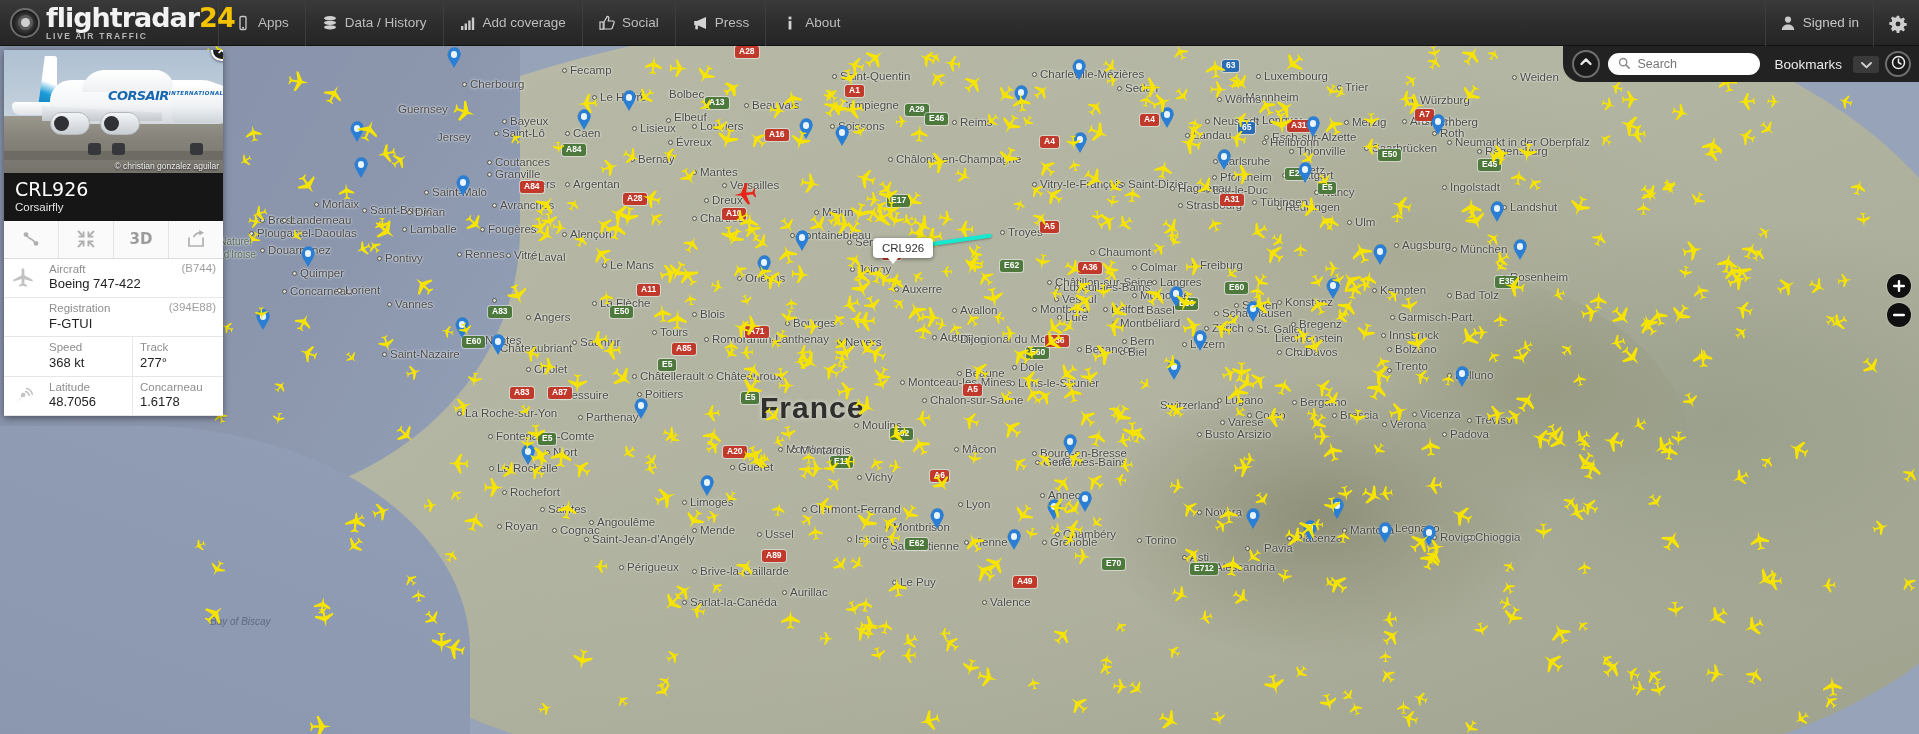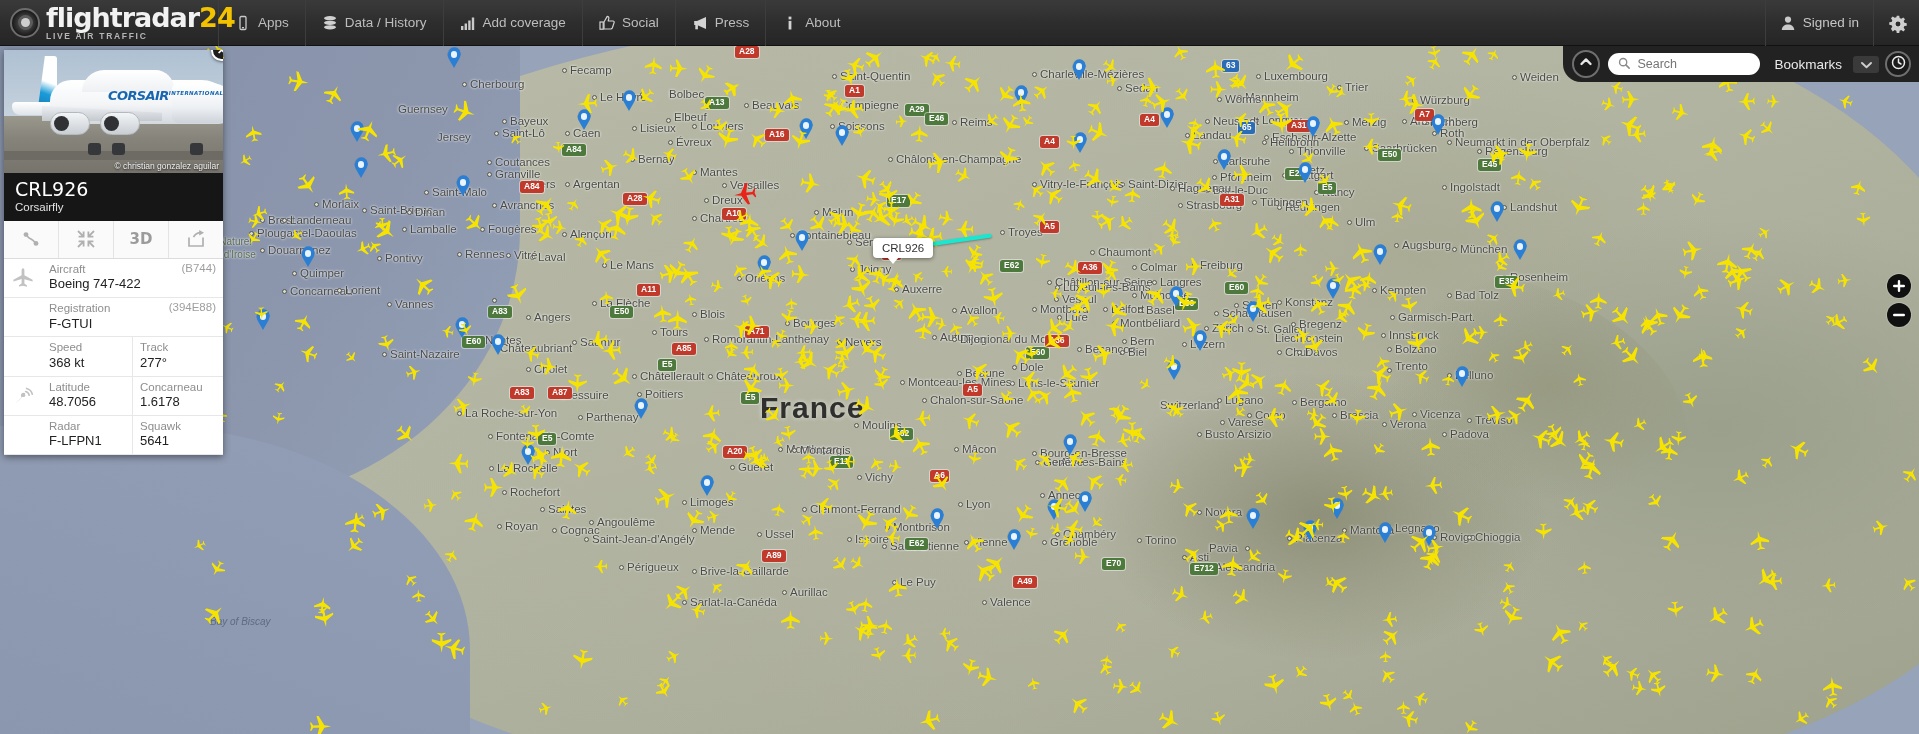--- a/index.html
+++ b/index.html
@@ -634,21 +634,21 @@
       <div class="maplabel" style="left: 1455px; top: 323px;">Belluno</div>
       <div class="citydot" style="left: 1447px; top: 327px;"></div>
       <div class="maplabel" style="left: 1205px; top: 382px;">Busto Arsizio</div>
       <div class="citydot" style="left: 1197px; top: 386px;"></div>
       <div class="maplabel" style="left: 1205px; top: 460px;">Novara</div>
       <div class="citydot" style="left: 1197px; top: 464px;"></div>
       <div class="maplabel" style="left: 1145px; top: 488px;">Torino</div>
       <div class="citydot" style="left: 1137px; top: 492px;"></div>
       <div class="maplabel" style="left: 1190px; top: 505px;">Asti</div>
       <div class="citydot" style="left: 1182px; top: 509px;"></div>
-      <div class="maplabel" style="left: 1198px; top: 496px; padding-left: 11px;">Pavia</div>
+      <div class="maplabel" style="left: 1253px; top: 496px; padding-left: 11px;">Pavia</div>
       <div class="citydot" style="left: 1245px; top: 500px;"></div>
       <div class="maplabel" style="left: 1295px; top: 486px;">Piacenza</div>
       <div class="citydot" style="left: 1287px; top: 490px;"></div>
       <div class="maplabel" style="left: 1350px; top: 478px;">Mantova</div>
       <div class="citydot" style="left: 1342px; top: 482px;"></div>
       <div class="maplabel" style="left: 1395px; top: 476px;">Legnago</div>
       <div class="citydot" style="left: 1387px; top: 480px;"></div>
       <div class="maplabel" style="left: 1440px; top: 485px;">Rovigo</div>
       <div class="citydot" style="left: 1432px; top: 489px;"></div>
       <div class="maplabel" style="left: 1475px; top: 485px;">Chioggia</div>
@@ -3129,27 +3129,14 @@
           <div class="pcell">
             <div class="pk">Latitude</div>
             <div class="pv">48.7056</div>
           </div>
           <div class="pcell">
             <div class="pk">Concarneau</div>
             <div class="pv">1.6178</div>
           </div>
         </div>
       </div>
-      <div class="prow">
-        <div class="pico"></div>
-        <div class="pcells">
-          <div class="pcell">
-            <div class="pk">Radar</div>
-            <div class="pv">F-LFPN1</div>
-          </div>
-          <div class="pcell">
-            <div class="pk">Squawk</div>
-            <div class="pv">5641</div>
-          </div>
-        </div>
-      </div>
     </div>
 </div>
 
 </body></html>

